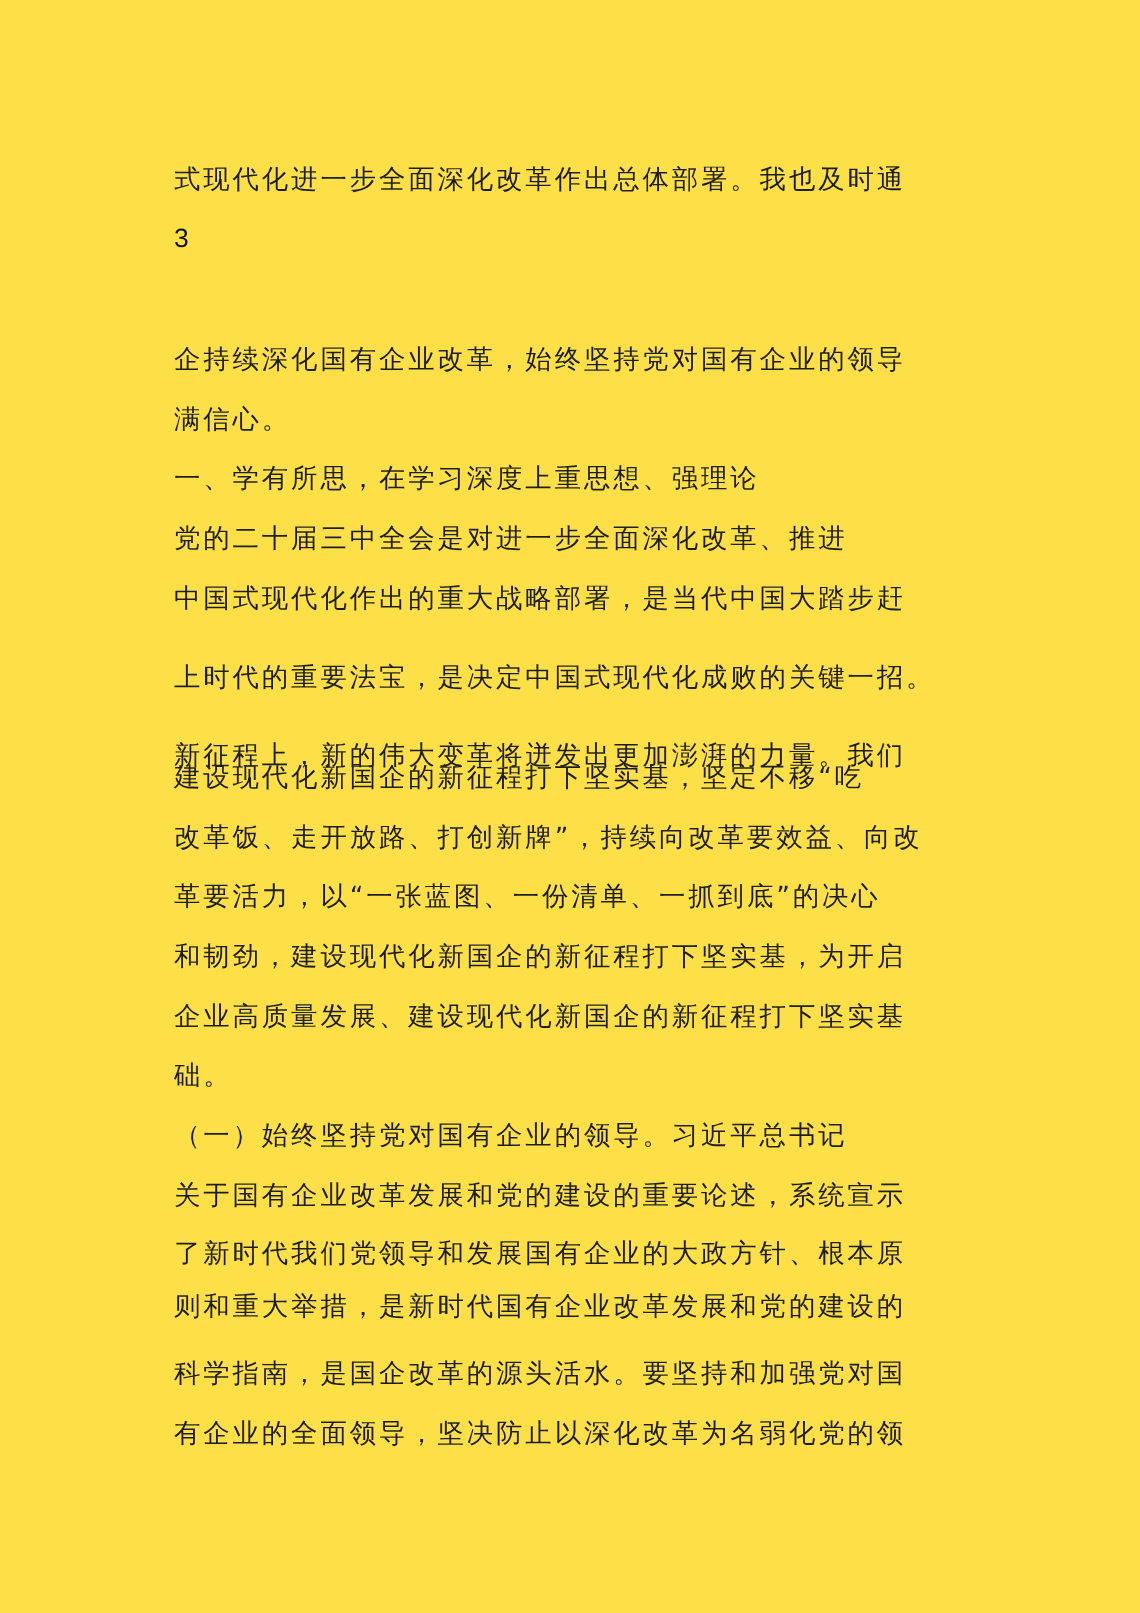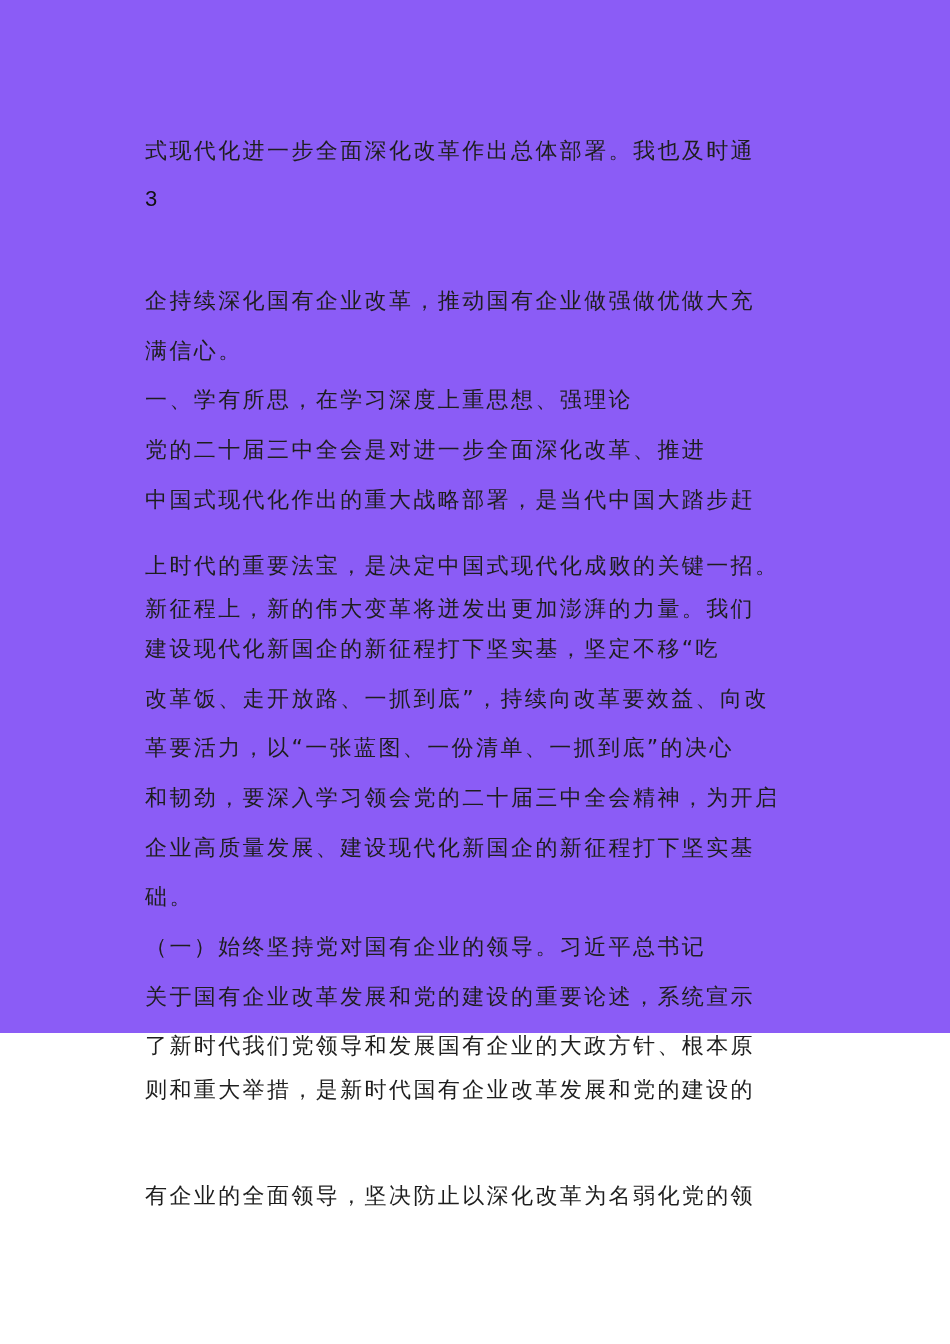--- a/index.html
+++ b/index.html
@@ -13,22 +13,22 @@
       position: relative;
       overflow: hidden;
       font-family: "DejaVu Sans", "Liberation Sans", sans-serif;
       color: #222222;
     }
     .page {
       position: absolute;
       left: 0;
       top: 0;
       width: 950px;
-      height: 1033px;
-      background: #8b5cf6;
+      height: 1344px;
+      background: #fde047;
     }
     .line {
       position: absolute;
       left: 145px;
       font-size: 22px;
       line-height: 30px;
       height: 30px;
       white-space: nowrap;
       letter-spacing: 2.4px;
       color: #1e1e1e;
@@ -41,31 +41,32 @@
       line-height: 30px;
       color: #111111;
     }
   </style>
 </head>
 <body>
 
 <div class="page">
   <div class="line" style="top:136px">式现代化进一步全面深化改革作出总体部署。我也及时通</div>
   <div class="pagenum" style="top:184px">3</div>
-  <div class="line" style="top:286px">企持续深化国有企业改革，推动国有企业做强做优做大充</div>
+  <div class="line" style="top:286px">企持续深化国有企业改革，始终坚持党对国有企业的领导</div>
   <div class="line" style="top:336px">满信心。</div>
   <div class="line" style="top:385px">一、学有所思，在学习深度上重思想、强理论</div>
   <div class="line" style="top:435px">党的二十届三中全会是对进一步全面深化改革、推进</div>
   <div class="line" style="top:485px">中国式现代化作出的重大战略部署，是当代中国大踏步赶</div>
   <div class="line" style="top:551px">上时代的重要法宝，是决定中国式现代化成败的关键一招。</div>
-  <div class="line" style="top:594px">新征程上，新的伟大变革将迸发出更加澎湃的力量。我们</div>
+  <div class="line" style="top:616px">新征程上，新的伟大变革将迸发出更加澎湃的力量。我们</div>
   <div class="line" style="top:634px">建设现代化新国企的新征程打下坚实基，坚定不移“吃</div>
-  <div class="line" style="top:684px">改革饭、走开放路、一抓到底”，持续向改革要效益、向改</div>
+  <div class="line" style="top:684px">改革饭、走开放路、打创新牌”，持续向改革要效益、向改</div>
   <div class="line" style="top:733px">革要活力，以“一张蓝图、一份清单、一抓到底”的决心</div>
-  <div class="line" style="top:783px">和韧劲，要深入学习领会党的二十届三中全会精神，为开启</div>
+  <div class="line" style="top:783px">和韧劲，建设现代化新国企的新征程打下坚实基，为开启</div>
   <div class="line" style="top:833px">企业高质量发展、建设现代化新国企的新征程打下坚实基</div>
   <div class="line" style="top:882px">础。</div>
   <div class="line" style="top:932px">（一）始终坚持党对国有企业的领导。习近平总书记</div>
   <div class="line" style="top:1031px">了新时代我们党领导和发展国有企业的大政方针、根本原</div>
   <div class="line" style="top:982px">关于国有企业改革发展和党的建设的重要论述，系统宣示</div>
   <div class="line" style="top:1075px">则和重大举措，是新时代国有企业改革发展和党的建设的</div>
+  <div class="line" style="top:1131px">科学指南，是国企改革的源头活水。要坚持和加强党对国</div>
   <div class="line" style="top:1181px">有企业的全面领导，坚决防止以深化改革为名弱化党的领</div>
 </div>
 
 </body></html>

